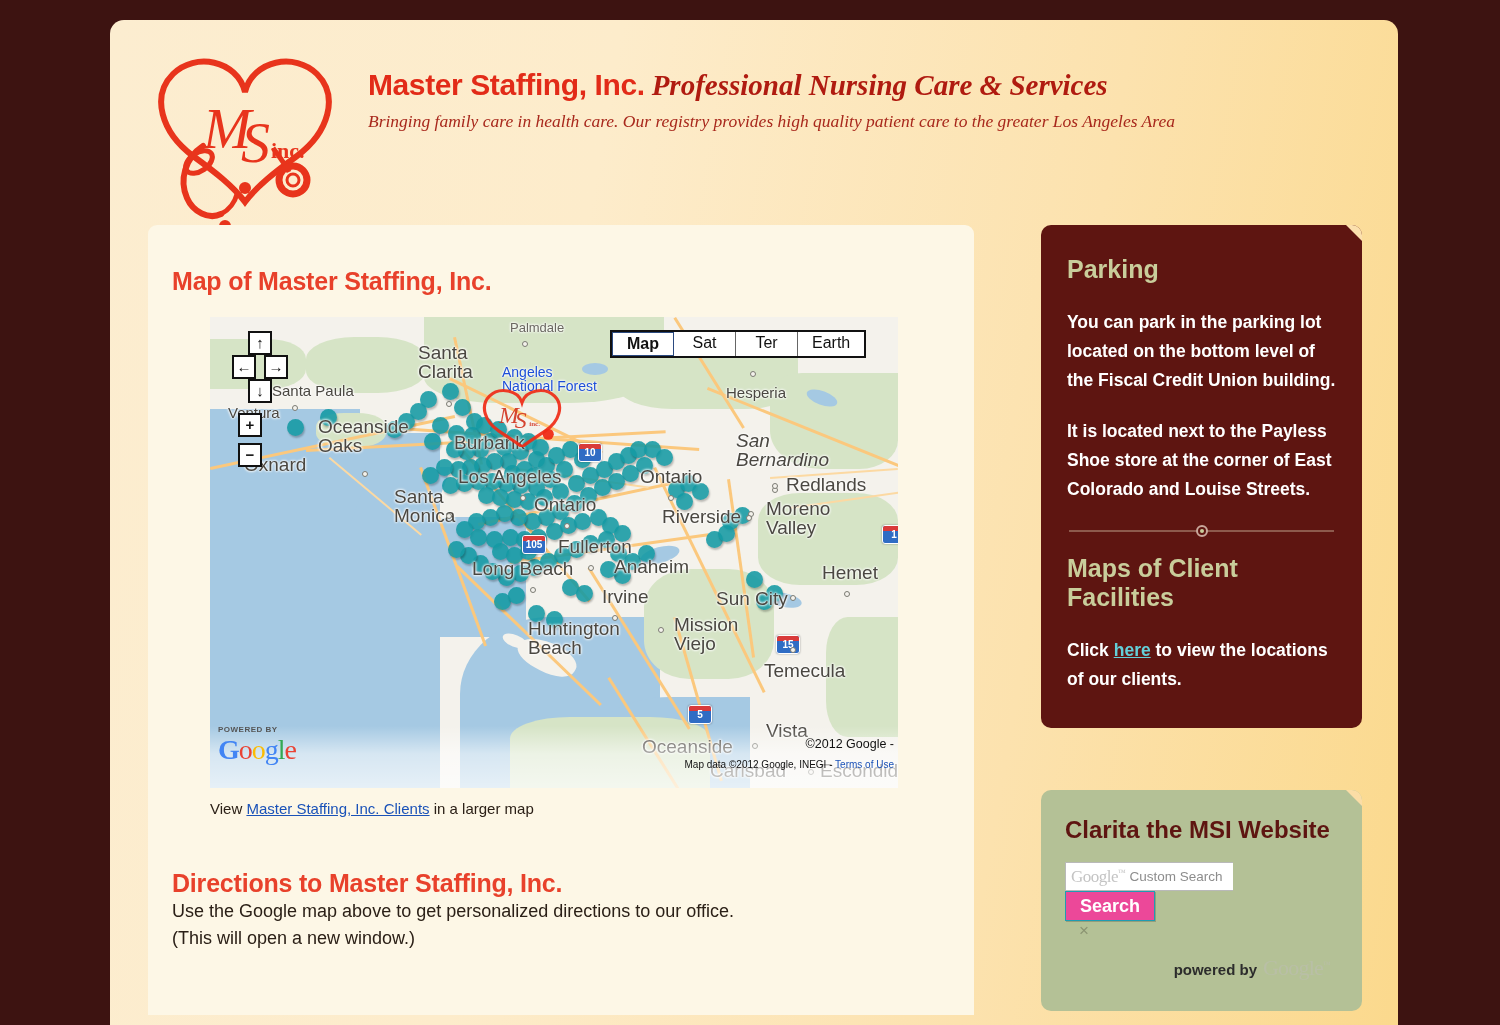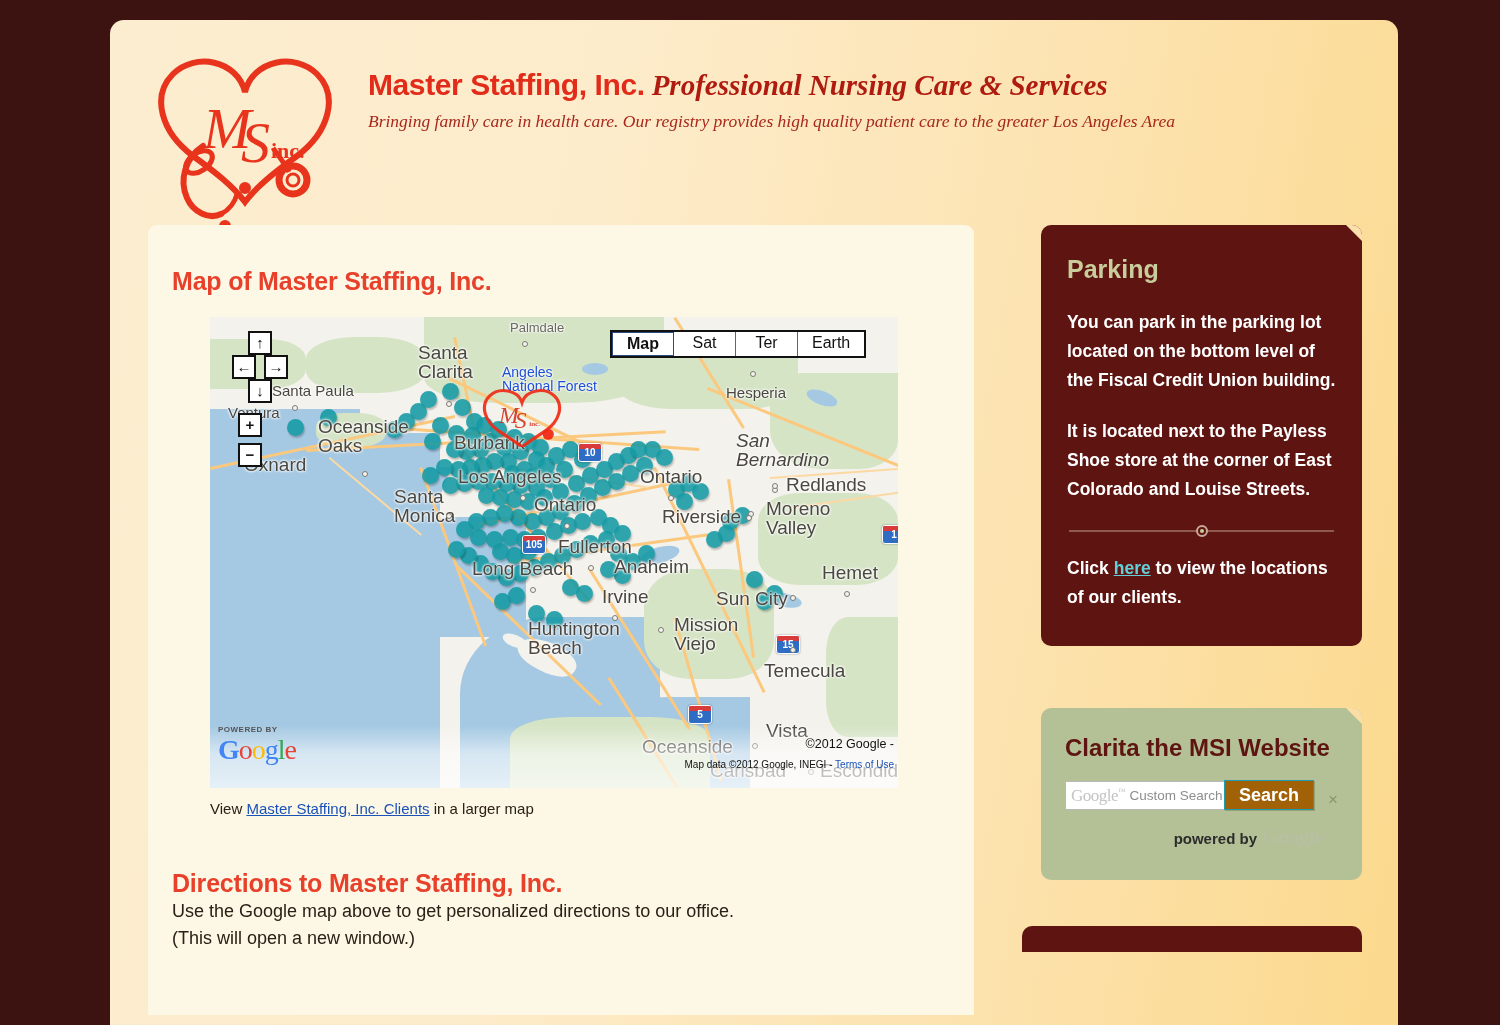--- a/index.html
+++ b/index.html
@@ -204,35 +204,35 @@
     position:relative;
   }
   #search-card:before{
     content:""; position:absolute; right:0; top:0;
     border-top:16px solid #fbdda6; border-left:16px solid transparent;
     border-radius:0 10px 0 0;
   }
   #search-title{
     font-size:24px; color:#5e1511; font-weight:bold; margin:0 0 18px 0;
   }
-  #search-row{ display:flex; align-items:flex-end; }
+  #search-row{ display:flex; align-items:flex-start;flex-direction:column; }
   #search-input{
     width:168px; height:29px; background:#fff;
     border:1px solid #b9b9b9; border-right:none;
     display:flex; align-items:center; padding-left:5px;
     overflow:hidden; white-space:nowrap;
   }
   #search-input .gcs{
     font-family:"Liberation Serif", serif; font-size:17px;
     color:#c4c4c4; letter-spacing:-.5px;
   }
   #search-input .gcs sup{ font-size:8px; }
   #search-input .cs{ font-size:13.5px; color:#8d8d8d; margin-left:4px; }
   #search-btn{
-    height:30px; padding:0 14px; background:#a16207;
+    height:30px; padding:0 14px; background:#ec4899;
     border:1px solid #1f9cb2; color:#fff;
     font-size:18px; font-weight:bold; line-height:28px;
     box-shadow:1px 1px 0 rgba(0,0,0,.18);
   }
   #search-clear{
     margin-left:14px; color:#8b9472; font-size:17px;
   }
   #powered{
     margin-top:14px; text-align:right; padding-right:8px;
     font-size:15px; color:#2c2c2c; font-weight:bold;
@@ -662,20 +662,21 @@
 
       <div id="parking-card" class="card">
         <h3 class="side">Parking</h3>
         <p class="side-p">You can park in the parking lot located on the bottom level of the Fiscal Credit Union building.</p>
         <p class="side-p">It is located next to the Payless Shoe store at the corner of East Colorado and Louise Streets.</p>
 
         <div class="divider">
             <i></i>
           </div>
 
+        <h3 class="side">Maps of Client Facilities</h3>
         <p class="side-p"><span>Click </span><a id="here-link" href="#">here</a><span> to view the locations of our clients.</span></p>
       </div>
 
       <div id="search-card" class="card">
         <div id="search-title">Clarita the MSI Website</div>
         <div id="search-row">
           <div id="search-input">
             <span class="gcs"><span>Google</span><sup>™</sup></span>
             <span class="cs">Custom Search</span>
           </div>

